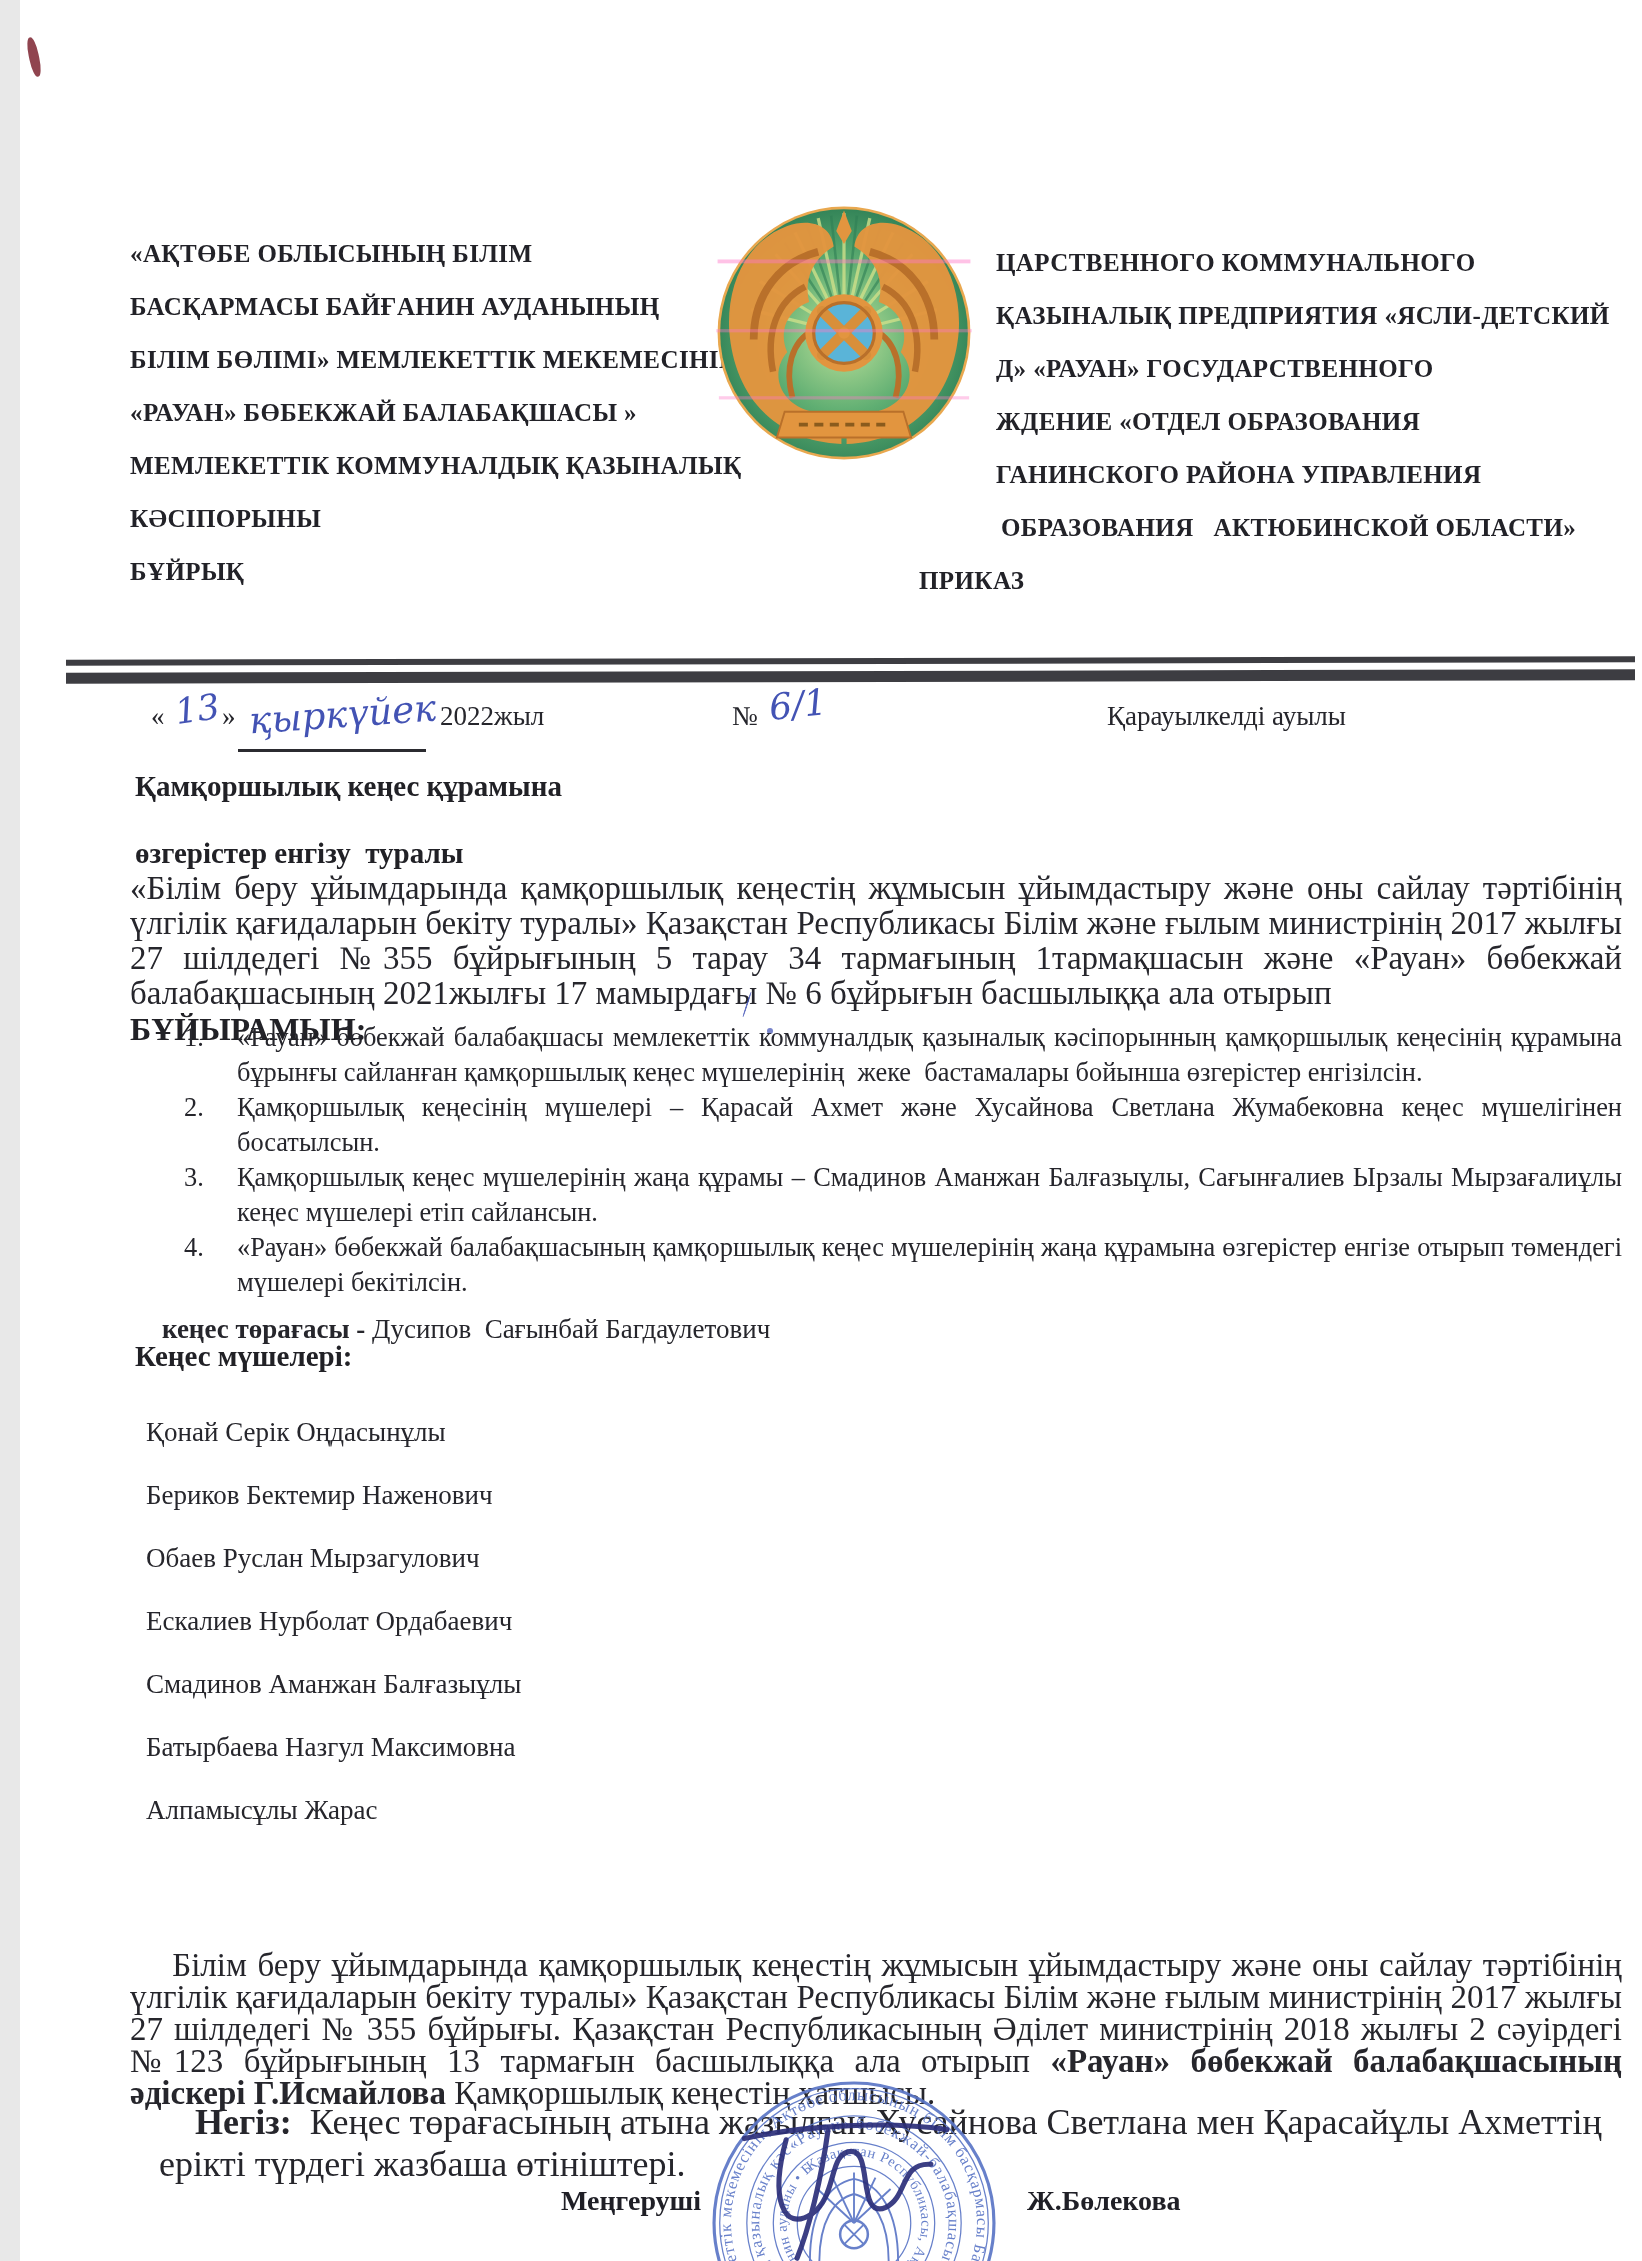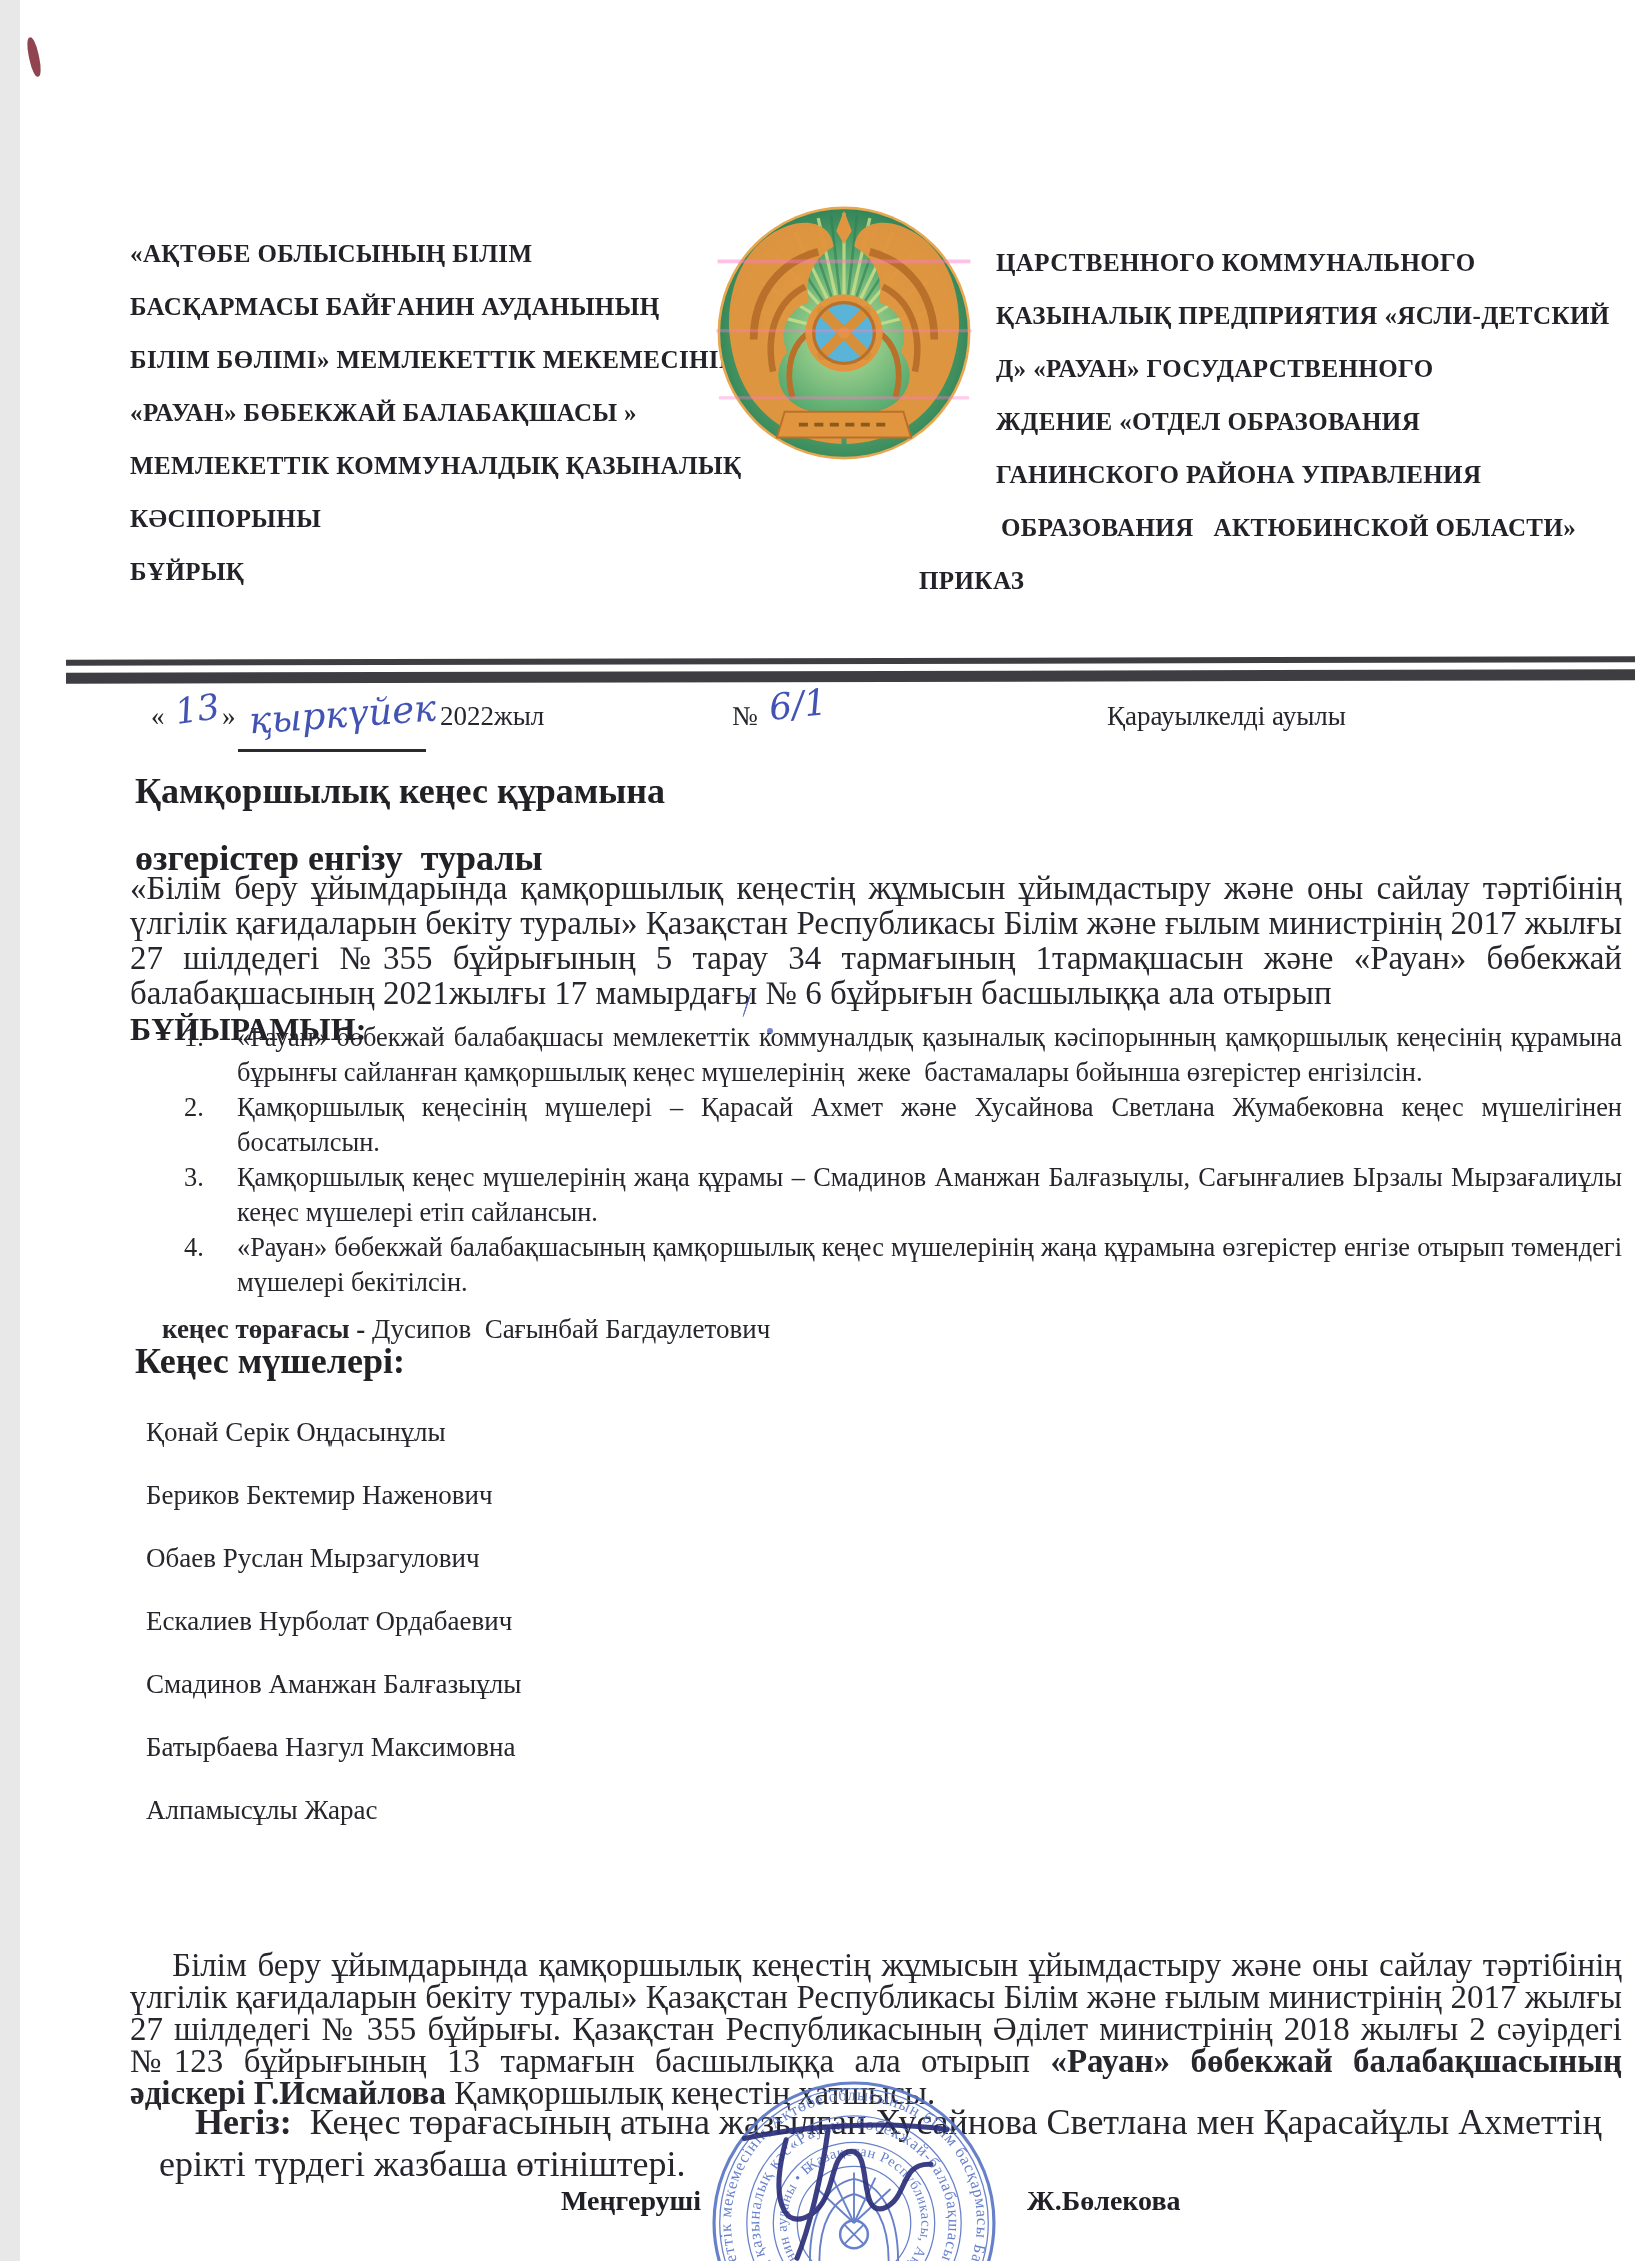--- a/index.html
+++ b/index.html
@@ -18,21 +18,21 @@
   
   .rule{position:absolute;left:46px;width:1569px;background:#3d3d42;transform:rotate(-0.12deg);}
   .rule1{top:658px;height:6.4px;}
   .rule2{top:671px;height:11px;}
 
   
   .dt{font-size:27px;color:#26262c;}
   .hand{font-style:italic;font-family:"DejaVu Serif",serif;color:#4353b4;}
   .underline{position:absolute;left:218px;top:749px;width:188px;height:2.6px;background:#2b2b30;}
 
-  .heading{font-weight:bold;font-size:36px;color:#212126;white-space:pre-wrap;}
+  .heading{font-weight:bold;font-size:29px;color:#212126;white-space:pre-wrap;}
 
   .body-just{font-size:33px;line-height:35px;text-align:justify;white-space:pre-wrap;}
   .closing{line-height:32px;}
 
   .olist{left:110px;top:1020px;width:1492px;}
   .oitem{display:flex;font-size:26.4px;line-height:35px;}
   .oitem .num{flex:0 0 53px;margin-left:54px;}
   .oitem .txt{flex:1;text-align:justify;white-space:pre-wrap;}
 
   .member{height:63px;font-size:27px;white-space:pre-wrap;}

